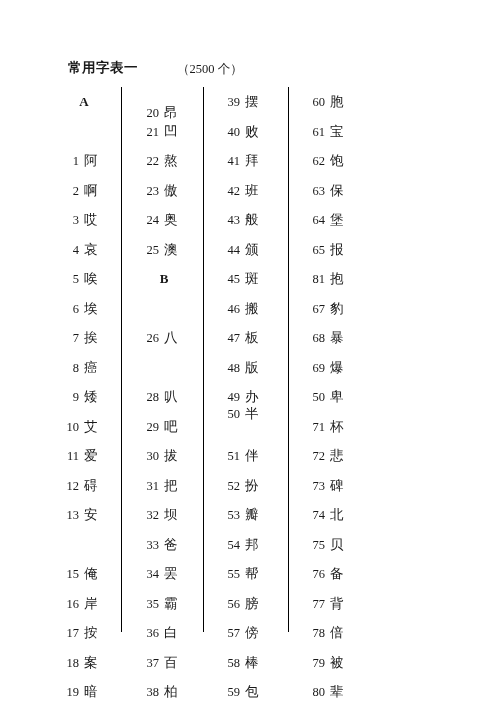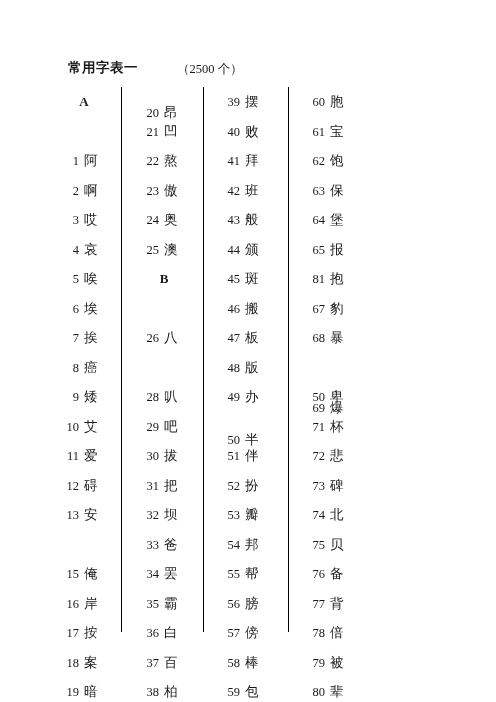--- a/index.html
+++ b/index.html
@@ -276,21 +276,21 @@
         </div>
         <div class="cell" style="top: 236px; text-decoration: underline;">
           <span class="entry"><span class="num">47</span><span class="ch">板</span></span>
         </div>
         <div class="cell" style="top: 265.5px;">
           <span class="entry"><span class="num">48</span><span class="ch">版</span></span>
         </div>
         <div class="cell" style="top: 295px;">
           <span class="entry"><span class="num">49</span><span class="ch">办</span></span>
         </div>
-        <div class="cell" style="top: 338px;">
+        <div class="cell" style="top: 312px;">
           <span class="entry"><span class="num">50</span><span class="ch">半</span></span>
         </div>
         <div class="cell" style="top: 354px;">
           <span class="entry"><span class="num">51</span><span class="ch">伴</span></span>
         </div>
         <div class="cell" style="top: 383.5px;">
           <span class="entry"><span class="num">52</span><span class="ch">扮</span></span>
         </div>
         <div class="cell" style="top: 413px;">
           <span class="entry"><span class="num">53</span><span class="ch">瓣</span></span>
@@ -335,21 +335,21 @@
         </div>
         <div class="cell" style="top: 177px;">
           <span class="entry"><span class="num">81</span><span class="ch">抱</span></span>
         </div>
         <div class="cell" style="top: 206.5px;">
           <span class="entry"><span class="num">67</span><span class="ch">豹</span></span>
         </div>
         <div class="cell" style="top: 236px;">
           <span class="entry"><span class="num">68</span><span class="ch">暴</span></span>
         </div>
-        <div class="cell" style="top: 265.5px; margin-top: 40px;">
+        <div class="cell" style="top: 265.5px;">
           <span class="entry"><span class="num">69</span><span class="ch">爆</span></span>
         </div>
         <div class="cell" style="top: 295px;">
           <span class="entry"><span class="num">50</span><span class="ch">卑</span></span>
         </div>
         <div class="cell" style="top: 324.5px;">
           <span class="entry"><span class="num">71</span><span class="ch">杯</span></span>
         </div>
         <div class="cell" style="top: 354px;">
           <span class="entry"><span class="num">72</span><span class="ch">悲</span></span>

